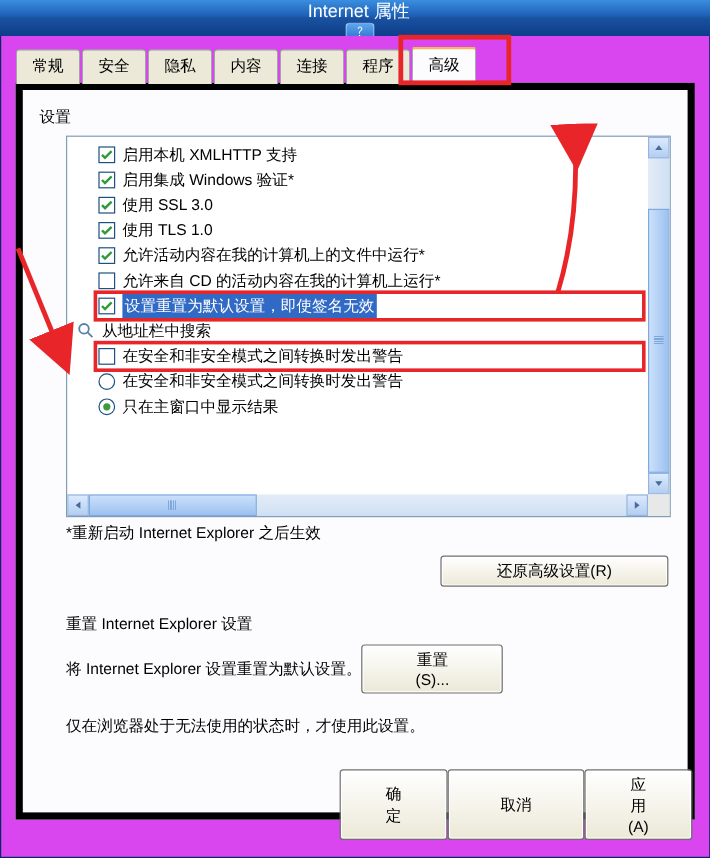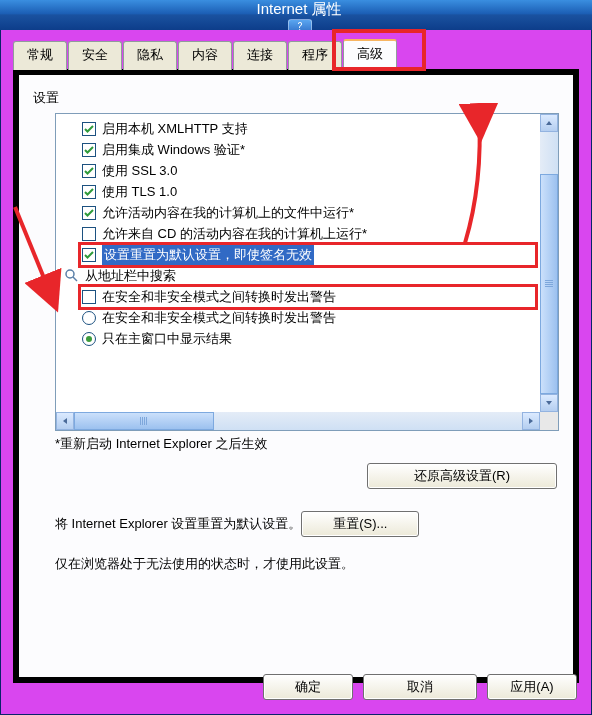--- a/index.html
+++ b/index.html
@@ -49,28 +49,28 @@
 .vthumb { flex: 0 0 auto; height: 220px; margin: 0; background: linear-gradient(to right,#cbe0fb,#9cc1ef); border: 1px solid #7da9df; position: relative; }
 .vthumb::after { content: ""; position: absolute; left: 4px; right: 4px; top: 50%; height: 8px; transform: translateY(-50%); background: repeating-linear-gradient(to bottom,#7ea7db 0 1px,transparent 1px 2px); }
 .vtrack { flex: 1; }
 .hthumb { width: 140px; background: linear-gradient(to bottom,#cbe0fb,#9cc1ef); border: 1px solid #7da9df; position: relative; }
 .hthumb::after { content: ""; position: absolute; top: 4px; bottom: 4px; left: 50%; width: 8px; transform: translateX(-50%); background: repeating-linear-gradient(to right,#7ea7db 0 1px,transparent 1px 2px); }
 .htrack { flex: 1; }
 .corner { position: absolute; right: 0; bottom: 0; width: 18px; height: 18px; background: #e8e8e8; }
 
 .footnote { margin-left: 22px; margin-top: 4px; font-size: 13px; }
 
-.winbtn { background: linear-gradient(to bottom,#fff,#ece9d8); border: 1px solid #707070; border-radius: 3px; padding: 3px 7px; font-size: 13px; font-family: inherit; cursor: pointer; box-shadow: 0 0 0 1px #fff inset; }
+.winbtn { background: linear-gradient(to bottom,#fff,#ece9d8); border: 1px solid #707070; border-radius: 3px; padding: 3px 33px; font-size: 13px; font-family: inherit; cursor: pointer; box-shadow: 0 0 0 1px #fff inset; }
 .restore-btn-row { text-align: right; margin-top: 10px; margin-right: 2px; }
 
 .reset-section { margin-top: 22px; margin-left: 22px; }
 .reset-row { display: flex; align-items: center; margin-top: 8px; }
 .reset-subtext { margin-top: 18px; max-width: 470px; }
 
-.bottom-btns { position: absolute; bottom: 14px; right: 14px; display: flex; gap: 10px; }
+.bottom-btns { position: absolute; bottom: 14px; right: 14px; display: flex; gap: 0; }
 
 
 .arrow { position: absolute; pointer-events: none; }
 .arrow svg { display: block; }
 </style>
 </head>
 <body>
 
 <div class="titlebar">
   <span class="title">Internet 属性</span>
@@ -216,20 +216,21 @@
       <div class="corner"></div>
     </div>
 
     <div class="footnote">*重新启动 Internet Explorer 之后生效</div>
 
     <div class="restore-btn-row">
       <button class="winbtn" style="width:190px">还原高级设置(R)</button>
     </div>
 
     <div class="reset-section">
+      <div>重置 Internet Explorer 设置</div>
       <div class="reset-row">
         <span>将 Internet Explorer 设置重置为默认设置。</span>
         <button class="winbtn" style="width:118px">重置(S)...</button>
       </div>
       <div class="reset-subtext">仅在浏览器处于无法使用的状态时，才使用此设置。</div>
     </div>
 
     <div class="arrow" style="top:28px; left:422px;">
       <svg width="60" height="150">
           <defs>

